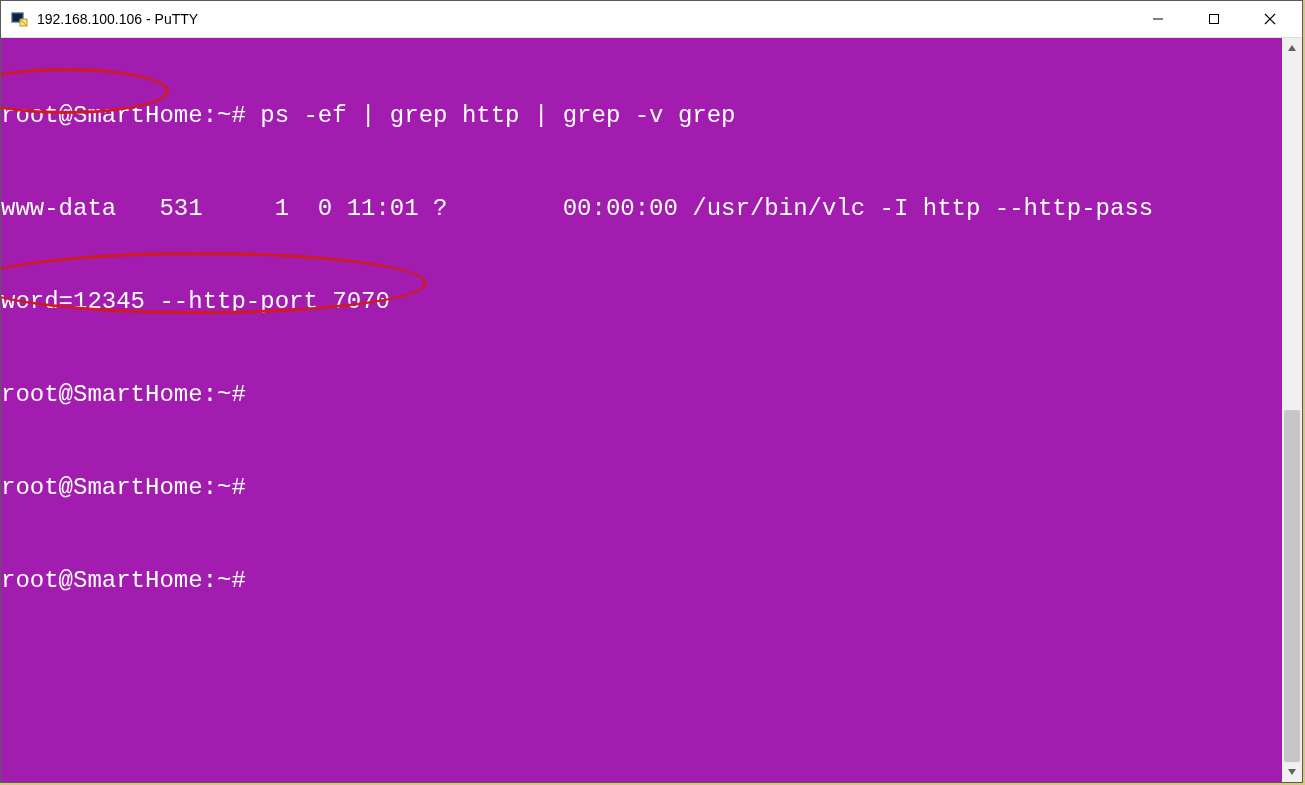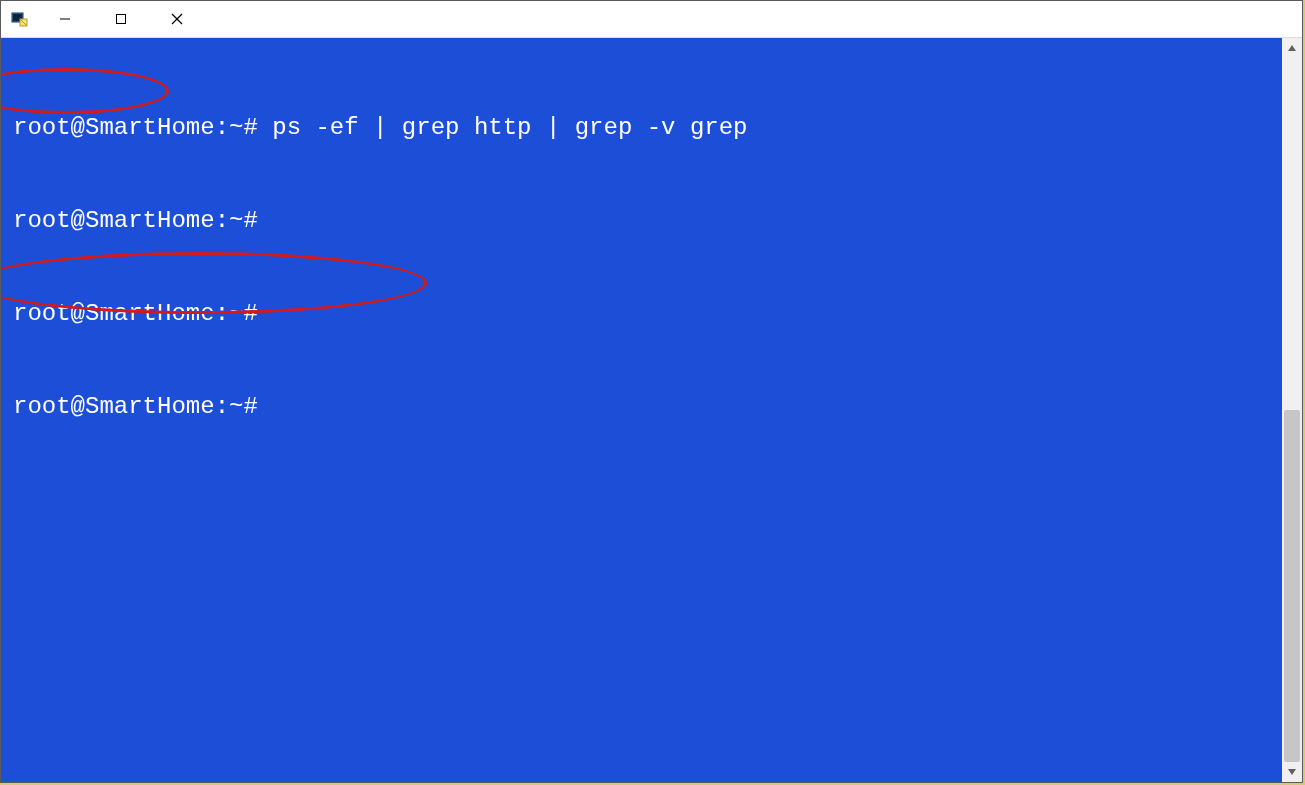--- a/index.html
+++ b/index.html
@@ -63,27 +63,27 @@
   .client {
     position: relative;
     flex: 1 1 auto;
     display: flex;
     background: #000;
     overflow: hidden;
   }
   .terminal {
     flex: 1 1 auto;
     position: relative;
-    background: #1d4ed8;
+    background: #a21caf;
     color: #fff;
     font-family: "Courier New", monospace;
     font-size: 24px;
     line-height: 31px;
     white-space: pre;
-    padding: 12px;
+    padding: 0;
     overflow: hidden;
   }
   .terminal .line {
     display: block;
   }
   .scrollbar {
     width: 20px;
     background: #f0f0f0;
     display: flex;
     flex-direction: column;
@@ -124,20 +124,21 @@
 
   <div class="titlebar">
     <span class="app-icon">
       <svg width="18" height="18" viewBox="0 0 18 18">
         <rect x="2" y="3" width="11" height="9" fill="#3a6ea5" stroke="#1c3a5a"></rect>
         <rect x="3" y="4" width="9" height="7" fill="#0b2340"></rect>
         <rect x="10" y="9" width="7" height="7" fill="#f7e27a" stroke="#b89b2a"></rect>
         <line x1="10" y1="9" x2="17" y2="16" stroke="#b89b2a"></line>
       </svg>
     </span>
+    <span class="title-text">192.168.100.106 - PuTTY</span>
     <div class="win-controls">
       <div class="win-btn">
         <svg width="12" height="12" viewBox="0 0 12 12">
             <line x1="1" y1="6" x2="11" y2="6" stroke="#000" stroke-width="1"></line>
           </svg>
       </div>
       <div class="win-btn">
         <svg width="12" height="12" viewBox="0 0 12 12">
             <rect x="1.5" y="1.5" width="9" height="9" fill="none" stroke="#000" stroke-width="1"></rect>
           </svg>
@@ -147,20 +148,22 @@
           <line x1="1" y1="1" x2="11" y2="11" stroke="#000" stroke-width="1.2"></line>
           <line x1="11" y1="1" x2="1" y2="11" stroke="#000" stroke-width="1.2"></line>
         </svg>
       </div>
     </div>
   </div>
 
   <div class="client">
     <div class="terminal">
       <span class="line">root@SmartHome:~# ps -ef | grep http | grep -v grep</span>
+      <span class="line">www-data   531     1  0 11:01 ?        00:00:00 /usr/bin/vlc -I http --http-pass</span>
+      <span class="line">word=12345 --http-port 7070</span>
       <span class="line">root@SmartHome:~#</span>
       <span class="line">root@SmartHome:~#</span>
       <span class="line">root@SmartHome:~#</span>
       
 
       
       <div class="annot" style="left:-38px; top:30px; width:200px; height:40px;"></div>
       <div class="annot" style="left:-30px; top:214px; width:450px; height:56px;"></div>
     </div>
 

